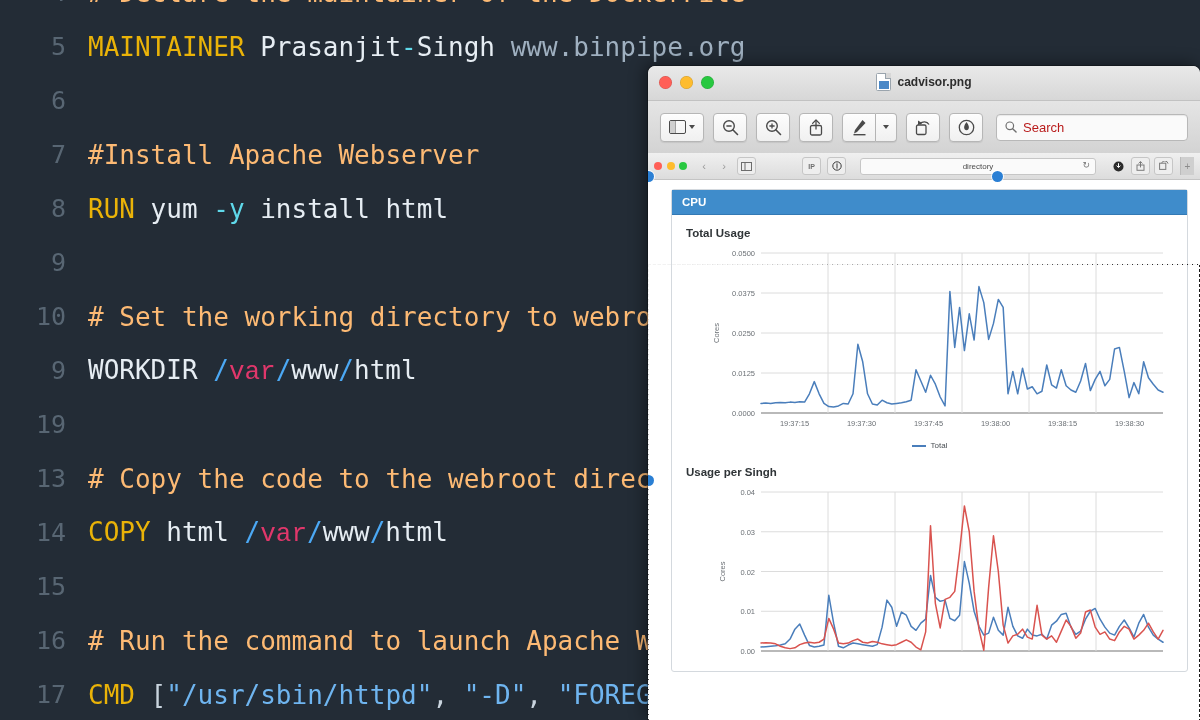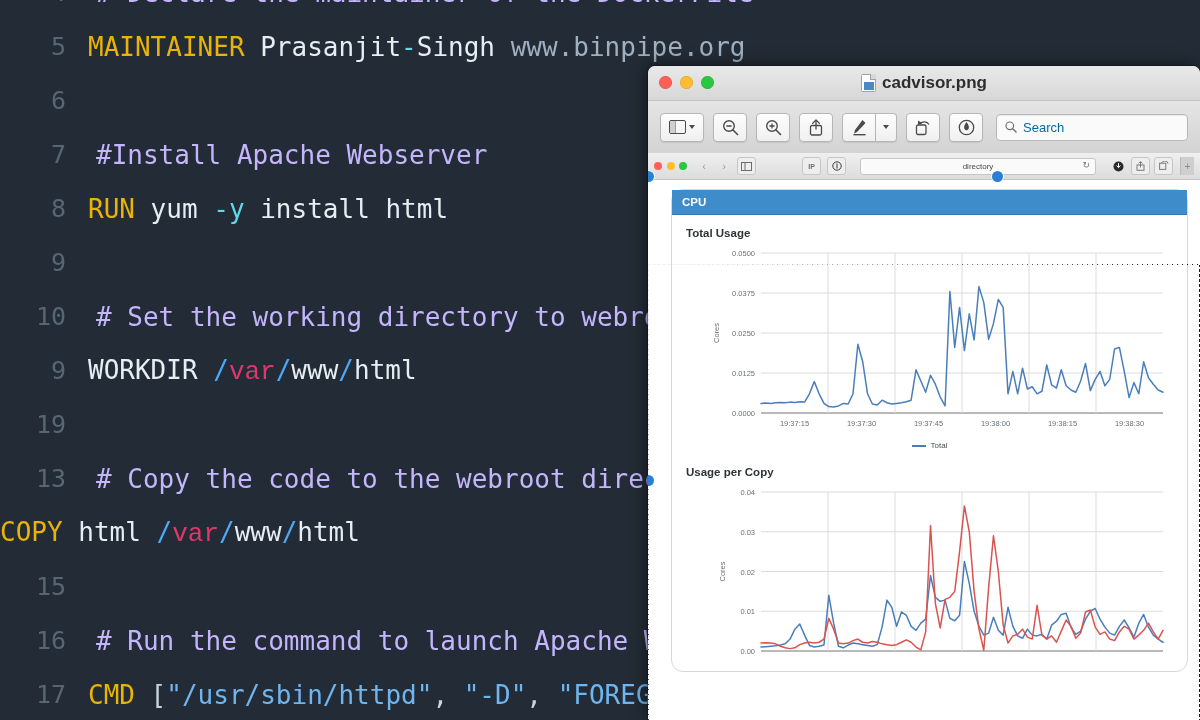--- a/index.html
+++ b/index.html
@@ -16,21 +16,21 @@
     background:#232c36;
     font-family:"DejaVu Sans Mono","Liberation Mono",monospace;
     font-size:26px;line-height:54px;
     overflow:hidden;
   }
   .code-row{display:flex;height:54px;align-items:center;white-space:pre;}
   .ln{width:66px;text-align:right;padding-right:22px;color:#586673;
       font-size:25px;flex:0 0 auto;}
   .ct{flex:1 1 auto;color:#d7dde3;}
   .tok-cmd{color:#eab308;}
-  .tok-comment{color:#c4b5fd;margin-left:8px;}
+  .tok-comment{color:#fdba74;}
   .tok-plain{color:#e6edf3;}
   .tok-slash{color:#4ca9f5;}
   .tok-var{color:#e0376b;font-family:Liberation Mono, monospace;}
   .tok-str{color:#6fb5f0;}
   .tok-punct{color:#c9d4de;}
   .tok-link{color:#9fb0c0;}
   .tok-flag{color:#5fd9ea;}
 
   
   #preview{
@@ -48,21 +48,21 @@
     position:relative;
     border-top-left-radius:7px;border-top-right-radius:7px;
   }
   .traffic{position:absolute;left:11px;top:10px;display:flex;gap:8px;}
   .tl{width:13px;height:13px;border-radius:50%;box-shadow:inset 0 0 0 .5px rgba(0,0,0,.18);}
   .tl.red{background:#ff5f57;}
   .tl.yel{background:#febc2e;}
   .tl.grn{background:#28c840;}
   #titletext{
     position:absolute;left:0;right:0;top:7px;text-align:center;
-    font-size:17px;color:#2d2d2d;font-weight:600;
+    font-size:12px;color:#2d2d2d;font-weight:600;
     display:flex;align-items:center;justify-content:center;gap:6px;
   }
   .doc-ico{width:13px;height:16px;background:#fff;border:1px solid #9aa4ad;
     border-radius:1.5px;position:relative;display:inline-block;}
   .doc-ico:after{content:"";position:absolute;left:1.5px;right:1.5px;bottom:1.5px;
     height:8px;background:#4a88c7;}
   .doc-ico:before{content:"";position:absolute;right:-1px;top:-1px;width:5px;height:5px;
     background:#d7d7d7;border-left:1px solid #9aa4ad;border-bottom:1px solid #9aa4ad;}
 
   
@@ -85,21 +85,21 @@
   .tgroup .tbtn{border-radius:0;border-left-width:0;}
   .tgroup .tbtn:first-child{border-radius:4px 0 0 4px;border-left-width:1px;}
   .tgroup .tbtn:last-child{border-radius:0 4px 4px 0;}
   .chev{width:0;height:0;border-left:3.5px solid transparent;border-right:3.5px solid transparent;
         border-top:4px solid #4a4a4a;}
   #searchbox{
     flex:1 1 auto;height:25px;border-radius:4px;background:#fafafa;
     border:1px solid #b8b8b8;box-shadow:0 1px 1px rgba(0,0,0,.07) inset;
     display:flex;align-items:center;padding:0 8px;gap:6px;margin-left:4px;
   }
-  #searchph{font-size:13px;color:#0369a1;}
+  #searchph{font-size:13px;color:#b91c1c;}
 
   
   #png{
     position:absolute;left:0;top:87px;width:552px;height:567px;
     background:#ffffff;overflow:hidden;
   }
   
   #safaribar{
     height:26px;background:linear-gradient(#f0f0f0,#dcdcdc);
     border-bottom:1px solid #c4c4c4;
@@ -118,21 +118,21 @@
     font-size:8px;color:#4a4a4a;margin:0 8px;
   }
   #reload{position:absolute;right:5px;top:1px;font-size:9px;color:#777;}
   .s-right{display:flex;gap:4px;align-items:center;}
   .plus-tab{width:13px;height:18px;background:#cfcfcf;border-left:1px solid #bcbcbc;
     display:flex;align-items:center;justify-content:center;font-size:10px;color:#8b8b8b;
     margin-left:3px;}
 
   
   #pagebody{background:#ffffff;height:541px;position:relative;padding:9px 12px 0 23px;box-sizing:border-box;}
-  .card{border:1px solid #d4d9de;border-radius:12px;background:#fff;}
+  .card{border:1px solid #d4d9de;border-radius:3px;background:#fff;}
   .card-head{background:#3f8ccb;color:#fff;font-size:11.5px;font-weight:600;
     padding:6px 10px;border-bottom:1px solid #3379b4;}
   .card-body{padding:10px 12px 8px 12px;}
   .sec-title{font-size:11.5px;font-weight:700;color:#2f3437;margin:2px 0 6px 2px;}
 
   
   .chartwrap{position:relative;text-align:right;}
   .legend{display:flex;align-items:center;justify-content:center;gap:5px;
     font-size:8px;color:#4a4f54;margin-top:2px;}
   .legend .swatch{width:14px;height:2px;background:#4a7ebb;display:inline-block;}
@@ -158,21 +158,21 @@
       <div class="code-row"><span class="ln">4</span><span class="ct"><span class="tok-comment"># Declare the maintainer of the DockerFile</span></span></div>
       <div class="code-row"><span class="ln">5</span><span class="ct"><span class="tok-cmd">MAINTAINER</span><span class="tok-plain"> Prasanjit</span><span class="tok-flag">-</span><span class="tok-plain">Singh</span><span class="tok-link"> www</span><span class="tok-link">.</span><span class="tok-link">binpipe</span><span class="tok-link">.</span><span class="tok-link">org</span></span></div>
       <div class="code-row"><span class="ln">6</span><span class="ct"><span class="tok-plain"></span></span></div>
       <div class="code-row"><span class="ln">7</span><span class="ct"><span class="tok-comment">#Install Apache Webserver</span></span></div>
       <div class="code-row"><span class="ln">8</span><span class="ct"><span class="tok-cmd">RUN</span><span class="tok-plain"> yum </span><span class="tok-flag">-y</span><span class="tok-plain"> install html</span></span></div>
       <div class="code-row"><span class="ln">9</span><span class="ct"><span class="tok-plain"></span></span></div>
       <div class="code-row"><span class="ln">10</span><span class="ct"><span class="tok-comment"># Set the working directory to webroot</span></span></div>
       <div class="code-row"><span class="ln">9</span><span class="ct"><span class="tok-plain">WORKDIR</span><span class="tok-plain"> </span><span class="tok-slash">/</span><span class="tok-var">var</span><span class="tok-slash">/</span><span class="tok-plain">www</span><span class="tok-slash">/</span><span class="tok-plain">html</span></span></div>
       <div class="code-row"><span class="ln">19</span><span class="ct"><span class="tok-plain"></span></span></div>
       <div class="code-row"><span class="ln">13</span><span class="ct"><span class="tok-comment"># Copy the code to the webroot directory</span></span></div>
-      <div class="code-row"><span class="ct"><span class="tok-cmd">COPY</span><span class="tok-plain"> html </span><span class="tok-slash">/</span><span class="tok-var">var</span><span class="tok-slash">/</span><span class="tok-plain">www</span><span class="tok-slash">/</span><span class="tok-plain">html</span></span></div>
+      <div class="code-row"><span class="ln">14</span><span class="ct"><span class="tok-cmd">COPY</span><span class="tok-plain"> html </span><span class="tok-slash">/</span><span class="tok-var">var</span><span class="tok-slash">/</span><span class="tok-plain">www</span><span class="tok-slash">/</span><span class="tok-plain">html</span></span></div>
       <div class="code-row"><span class="ln">15</span><span class="ct"><span class="tok-plain"></span></span></div>
       <div class="code-row"><span class="ln">16</span><span class="ct"><span class="tok-comment"># Run the command to launch Apache Webserver</span></span></div>
       <div class="code-row"><span class="ln">17</span><span class="ct"><span class="tok-cmd">CMD</span><span class="tok-punct"> [</span><span class="tok-str">"/usr/sbin/httpd"</span><span class="tok-punct">, </span><span class="tok-str">"-D"</span><span class="tok-punct">, </span><span class="tok-str">"FOREGROUND"</span></span></div>
     </div>
 </div>
 
 <div id="preview">
 
   <div id="titlebar">
     <div class="traffic">
@@ -333,21 +333,21 @@
                 <text x="424.5" y="181" text-anchor="middle" font-size="7.5" fill="#6b7075" font-family="&quot;Liberation Sans&quot;,sans-serif">19:38:30</text>
                 <polyline points="56.00,158.40 60.84,158.08 65.69,158.40 70.53,157.76 75.37,157.44 80.22,157.76 85.06,157.12 89.90,157.44 94.75,156.80 99.59,157.12 104.43,148.80 109.28,136.64 114.12,148.80 118.96,158.40 123.81,161.60 128.65,161.92 133.49,160.96 138.34,158.40 143.18,159.04 148.02,148.80 152.87,99.20 157.71,116.80 162.55,148.80 167.40,159.04 172.24,160.00 177.08,155.20 181.93,157.76 186.77,159.04 191.61,158.40 196.46,157.76 201.30,156.80 206.14,155.20 210.99,124.80 215.83,136.00 220.67,147.20 225.52,130.24 230.36,139.20 235.20,152.00 240.05,160.96 244.89,46.40 249.73,102.40 254.58,62.40 259.42,105.60 264.27,68.80 269.11,95.04 273.95,41.60 278.80,57.60 283.64,94.40 288.48,78.40 293.33,54.40 298.17,62.40 303.01,148.80 307.86,126.40 312.70,148.80 317.54,123.20 322.39,144.00 327.23,141.76 332.07,148.80 336.92,146.24 341.76,120.00 346.60,139.84 351.45,143.04 356.29,124.80 361.13,140.80 365.98,144.96 370.82,147.20 375.66,136.00 380.51,118.40 385.35,145.60 390.19,134.40 395.04,126.40 399.88,140.80 404.72,134.40 409.57,104.00 414.41,102.40 419.25,126.40 424.10,152.64 428.94,137.60 433.78,148.80 438.63,116.80 443.47,132.80 448.31,139.20 453.16,144.96 458.00,147.20" fill="none" stroke="#4a7ebb" stroke-width="1.5" stroke-linejoin="round" stroke-linecap="round"></polyline>
                 <text x="14" y="88" text-anchor="middle" font-size="7.5" fill="#6b7075" font-family="&quot;Liberation Sans&quot;,sans-serif" transform="rotate(-90 14 88)">Cores</text>
               </svg>
             <div class="legend">
               <span class="swatch"></span>
               <span>Total</span>
             </div>
           </div>
 
-          <div class="sec-title" style="margin-top:16px;">Usage per Copy</div>
+          <div class="sec-title" style="margin-top:16px;">Usage per Singh</div>
           <div class="chartwrap">
             <svg id="chart1" width="470" height="175" viewBox="0 0 470 175">
                 <line x1="56" y1="8" x2="458" y2="8" stroke="#dcdcdc" stroke-width="1"></line>
                 <text x="50" y="11" text-anchor="end" font-size="7.5" fill="#6b7075" font-family="&quot;Liberation Sans&quot;,sans-serif">0.04</text>
                 <line x1="56" y1="47.75" x2="458" y2="47.75" stroke="#dcdcdc" stroke-width="1"></line>
                 <text x="50" y="50.75" text-anchor="end" font-size="7.5" fill="#6b7075" font-family="&quot;Liberation Sans&quot;,sans-serif">0.03</text>
                 <line x1="56" y1="87.5" x2="458" y2="87.5" stroke="#dcdcdc" stroke-width="1"></line>
                 <text x="50" y="90.5" text-anchor="end" font-size="7.5" fill="#6b7075" font-family="&quot;Liberation Sans&quot;,sans-serif">0.02</text>
                 <line x1="56" y1="127.25" x2="458" y2="127.25" stroke="#dcdcdc" stroke-width="1"></line>
                 <text x="50" y="130.25" text-anchor="end" font-size="7.5" fill="#6b7075" font-family="&quot;Liberation Sans&quot;,sans-serif">0.01</text>

